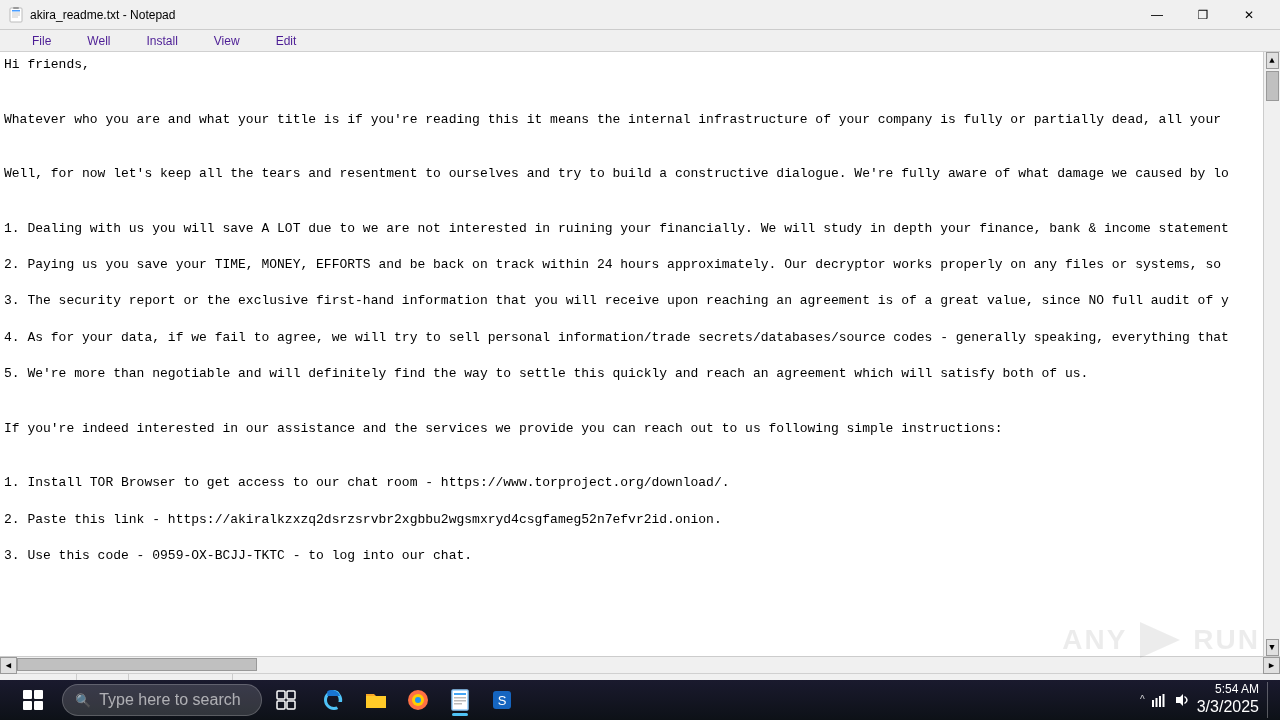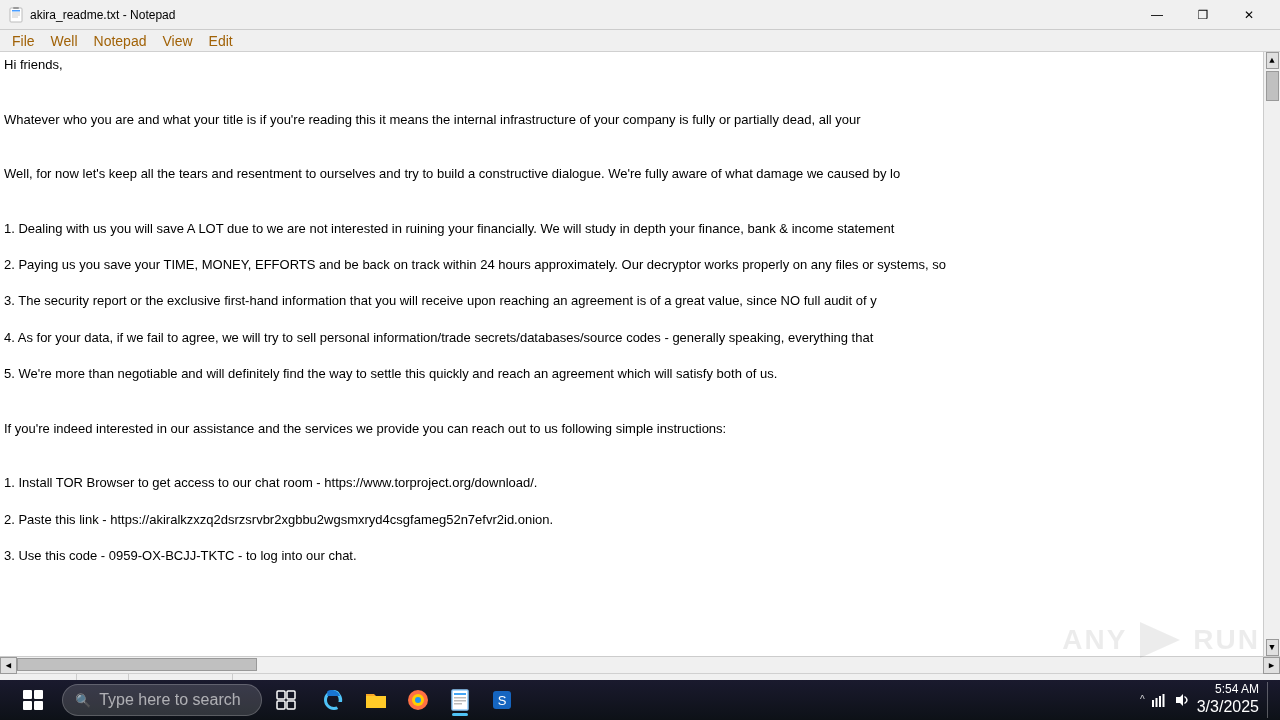--- a/index.html
+++ b/index.html
@@ -46,24 +46,25 @@
     .menu-bar {
       background: #f0f0f0;
       height: 22px;
       display: flex;
       align-items: center;
       padding: 0 4px;
       border-bottom: 1px solid #d0d0d0;
     }
     .menu-item {
       font-family: Segoe UI, sans-serif;
-      font-size: 14px;
+      font-size: 12px;
       padding: 2px 8px;
       cursor: pointer;
-      color: #a16207;
+      color: #4c1d95;
+      margin-left: 20px;
     }
 
     
     .notepad-wrapper {
       background: #fff;
       height: calc(720px - 30px - 22px - 24px - 40px);
       overflow: hidden;
       position: relative;
       display: flex;
     }
@@ -76,21 +77,21 @@
       line-height: 1.4;
       padding: 4px 4px 4px 4px;
       color: #000;
       background: #fff;
       outline: none;
       height: 100%;
       overflow-y: hidden;
       overflow-x: hidden;
     }
     .notepad-content pre {
-      font-family: Liberation Sans, sans-serif;
+      font-family: Liberation Mono, monospace;
       font-size: 13px;
       line-height: 1.4;
       white-space: pre;
       overflow: hidden;
     }
     .scrollbar-v {
       width: 17px;
       background: #f0f0f0;
       border-left: 1px solid #ccc;
       display: flex;
@@ -302,21 +303,21 @@
     <div class="title-bar-controls">
       <button class="title-bar-btn">—</button>
       <button class="title-bar-btn">❐</button>
       <button class="title-bar-btn close">✕</button>
     </div>
   </div>
 
   <div class="menu-bar">
     <span class="menu-item">File</span>
     <span class="menu-item">Well</span>
-    <span class="menu-item">Notepad</span>
+    <span class="menu-item">Install</span>
     <span class="menu-item">View</span>
     <span class="menu-item">Edit</span>
   </div>
 
   <div class="notepad-wrapper">
     <div class="notepad-content">
       <pre>Hi friends,
 
 
 Whatever who you are and what your title is if you're reading this it means the internal infrastructure of your company is fully or partially dead, all your

